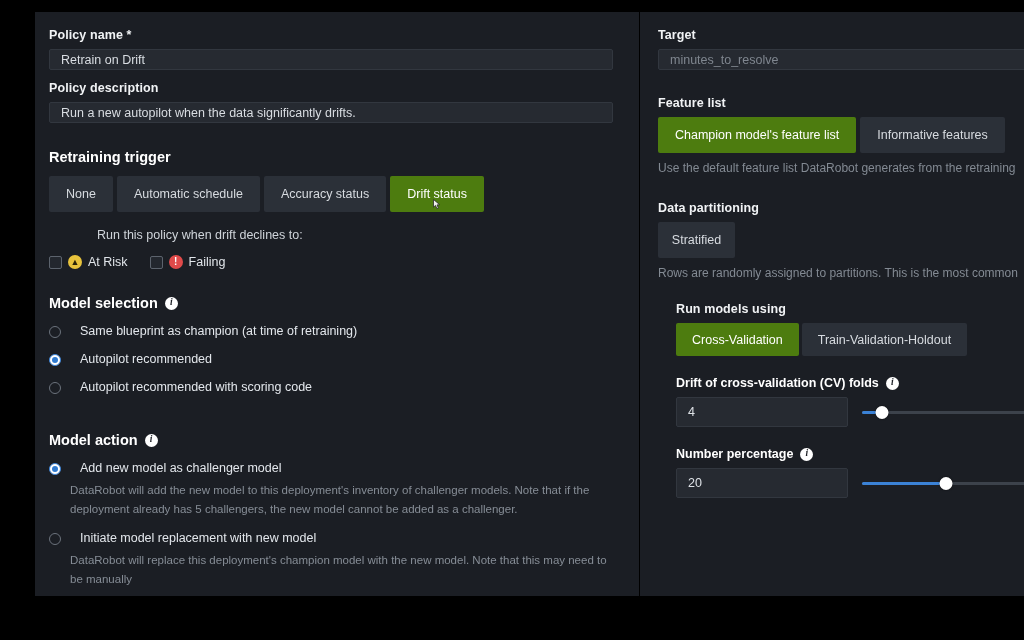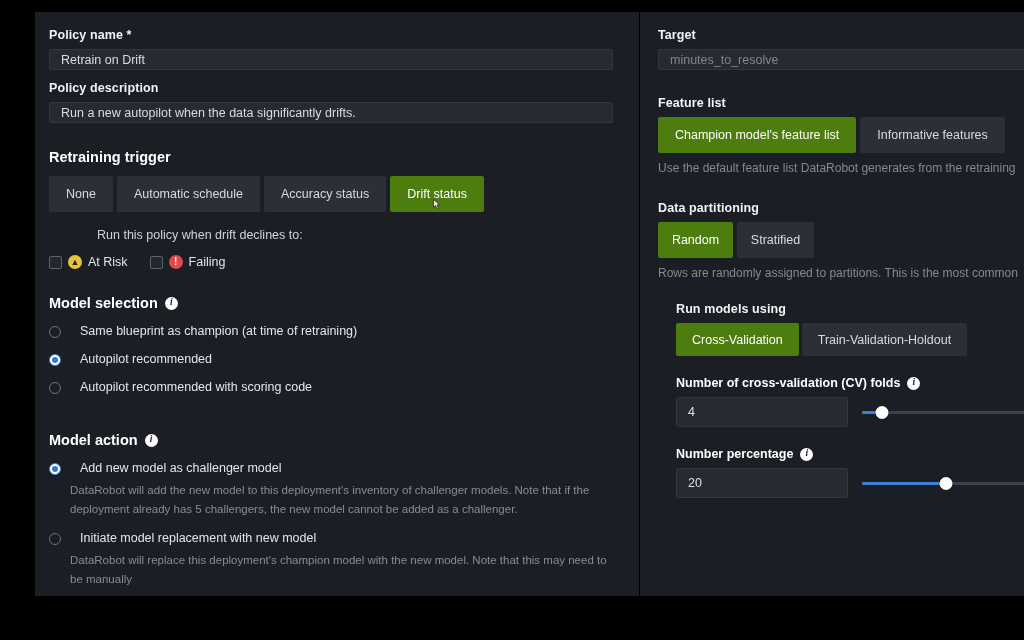--- a/index.html
+++ b/index.html
@@ -416,36 +416,35 @@
       <div class="seg-group">
         <div class="seg active">Champion model's feature list</div>
         <div class="seg">Informative features</div>
       </div>
       <div class="hint">Use the default feature list DataRobot generates from the retraining</div>
 
       <div class="spacer-lg"></div>
 
       <div class="field-label">Data partitioning</div>
       <div class="seg-group">
-        <div class="seg active" style="width:75px;padding:0">Random</div>
         <div class="seg" style="width:77px;padding:0">Stratified</div>
       </div>
       <div class="hint">Rows are randomly assigned to partitions. This is the most common</div>
 
       <div class="nested">
 
         <div class="field-label">Run models using</div>
         <div class="seg-group tight">
           <div class="seg active">Cross-Validation</div>
           <div class="seg">Train-Validation-Holdout</div>
         </div>
 
         <div class="slider-block">
           <div class="section-title" style="font-size:12.5px">
-            <span>Number of cross-validation (CV) folds</span>
+            <span>Drift of cross-validation (CV) folds</span>
             <span class="info-icon">i</span>
           </div>
           <div class="slider-row">
             <div class="num-input">4</div>
             <div class="slider">
               <span class="track"></span>
               <span class="fill" style="width: 11%;"></span>
               <span class="thumb" style="left: 11%;"></span>
             </div>
           </div>

